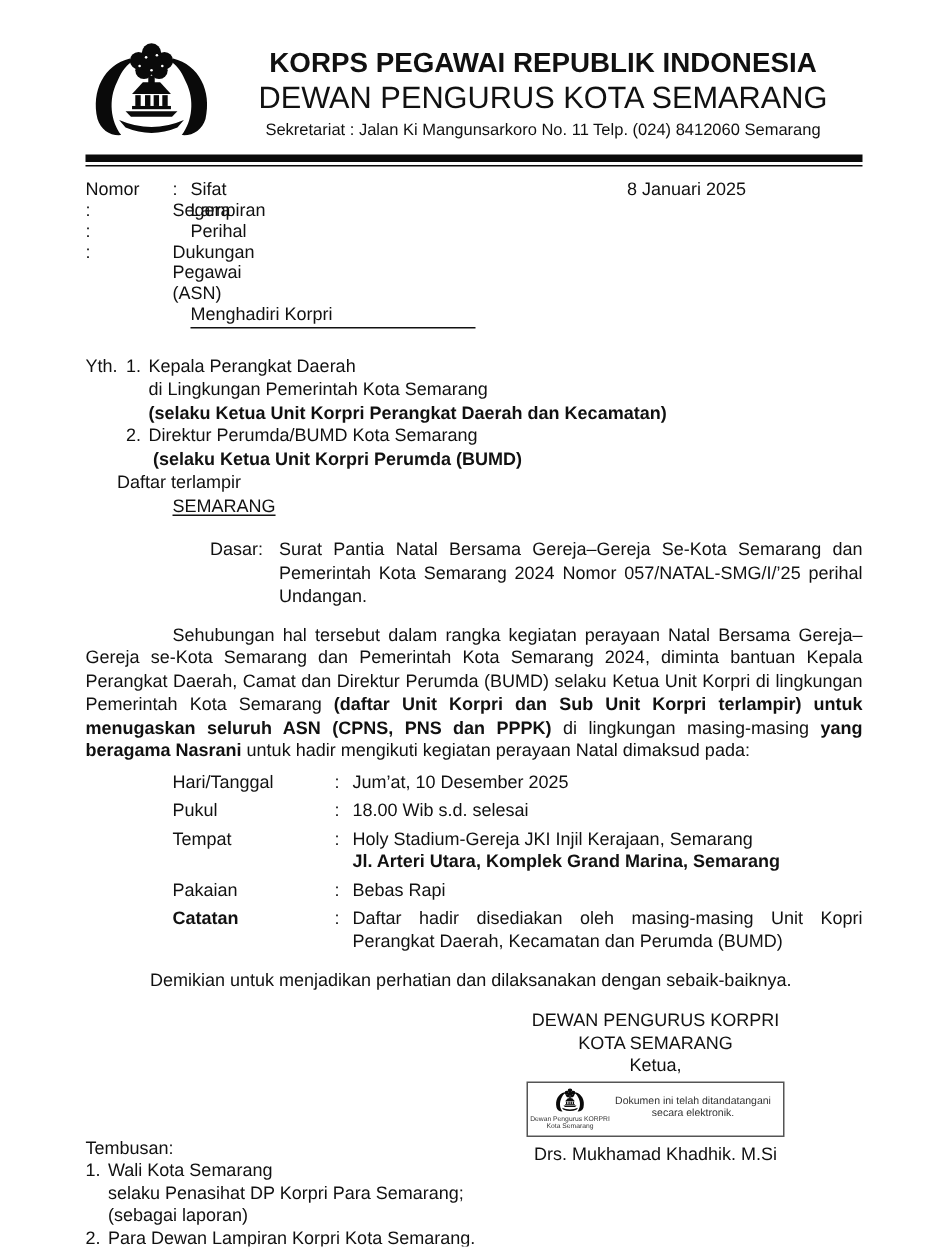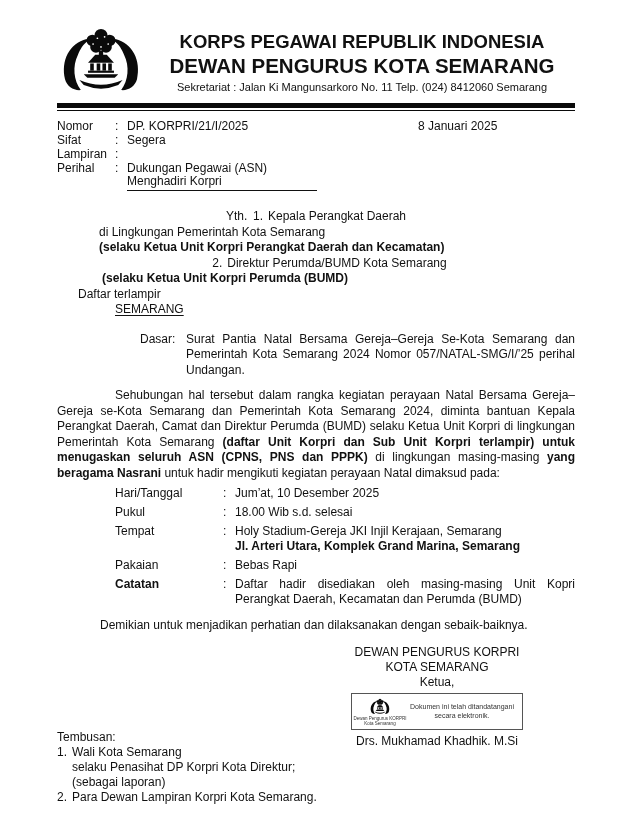--- a/index.html
+++ b/index.html
@@ -13,38 +13,38 @@
   }
   .page { padding: 26px 55px 0 57px; }
   .b { font-weight: bold; }
 
   
   .letterhead { display: flex; align-items: flex-start; justify-content: center; }
   .logo-wrap { width: 92px; flex: 0 0 92px; }
   .logo-wrap svg { width: 88px; height: 72px; display: block; }
   .head-text { flex: 1; text-align: center; padding-top: 5px; }
   .org1 { font-size: 18.5px; font-weight: bold; white-space: nowrap; }
-  .org2 { font-size: 20.5px; font-weight: bold; white-space: nowrap; margin-top: 1px; }
+  .org2 { font-size: 20.5px; font-weight: normal; white-space: nowrap; margin-top: 1px; }
   .secretariat { font-size: 11px; margin-top: 3px; }
   .rule-thick { height: 4.5px; background: #0a0a0a; margin-top: 5px; }
   .rule-thin  { height: 1.8px; background: #0a0a0a; margin-top: 2px; }
 
   
   .meta { position: relative; margin-top: 9px; line-height: 13.8px; }
   .meta-grid { display: grid; grid-template-columns: 58px 12px auto; }
   .meta-date { position: absolute; left: 361px; top: 0; }
   .perihal2-wrap { margin-left: 70px; }
   .perihal2 {
     display: inline-block; width: 190px;
     border-bottom: 1.4px solid #111; padding-bottom: 1px;
   }
 
   
   .addressee { margin-top: 18px; line-height: 15.5px; }
-  .flexline { display: flex; justify-content: center; }
+  .flexline { display: flex; }
   .yth-col { width: 27px; flex: 0 0 27px; }
   .num-col { width: 15px; flex: 0 0 15px; }
   .addr-sub   { padding-left: 42px; }
   .addr-item2 { padding-left: 27px; }
   .addr-bold2 { padding-left: 45px; }
   .addr-note  { padding-left: 21px; }
   .addr-city  { padding-left: 58px; }
   .addr-city span { text-decoration: underline; text-underline-offset: 2px; }
 
   
@@ -144,21 +144,20 @@
     </div>
   </header>
   <div class="rule-thick"></div>
   <div class="rule-thin"></div>
 
   <section class="meta">
     <div class="meta-date">8 Januari 2025</div>
     <div class="meta-grid">
       <span>Nomor</span>
       <span>:</span>
-      <span>DP. KORPRI/21/I/2025</span>
 
       <span>Sifat</span>
       <span>:</span>
       <span>Segera</span>
 
       <span>Lampiran</span>
       <span>:</span>
       <span></span>
 
       <span>Perihal</span>
@@ -249,21 +248,21 @@
       </div>
       <div class="sig-name">Drs. Mukhamad Khadhik. M.Si</div>
     </div>
 
     <div class="tembusan">
       <div>Tembusan:</div>
       <div class="temb-item">
         <span class="num-col">1.</span>
         <span>Wali Kota Semarang</span>
       </div>
-      <div class="temb-sub">selaku Penasihat DP Korpri Kota Direktur;</div>
+      <div class="temb-sub">selaku Penasihat DP Korpri Para Semarang;</div>
       <div class="temb-sub">(sebagai laporan)</div>
       <div class="temb-item">
         <span class="num-col">2.</span>
         <span>Para Dewan Lampiran Korpri Kota Semarang.</span>
       </div>
     </div>
   </div>
 
 </div>
 

